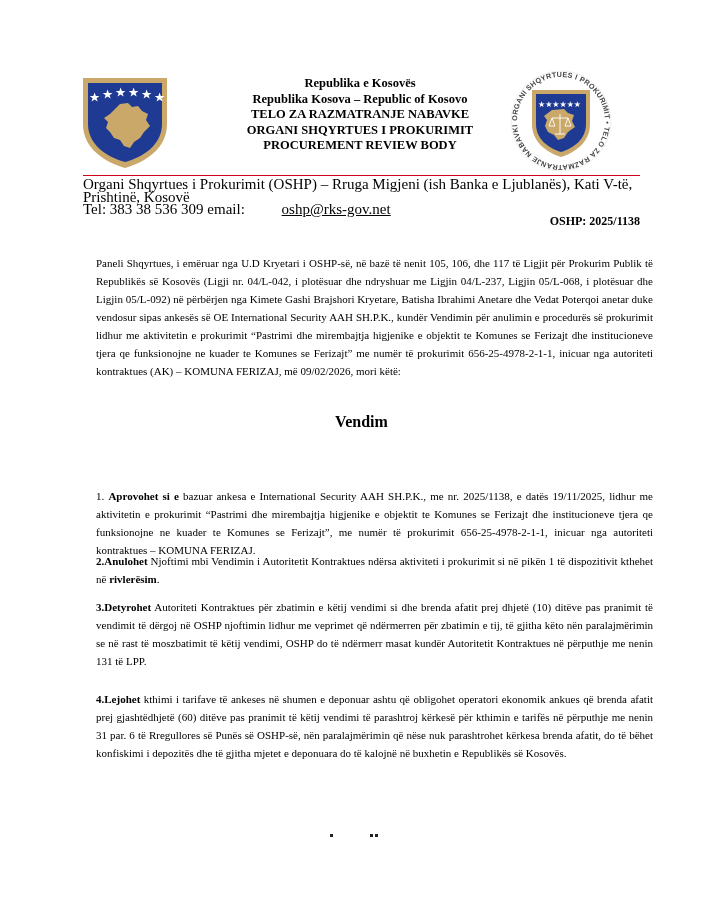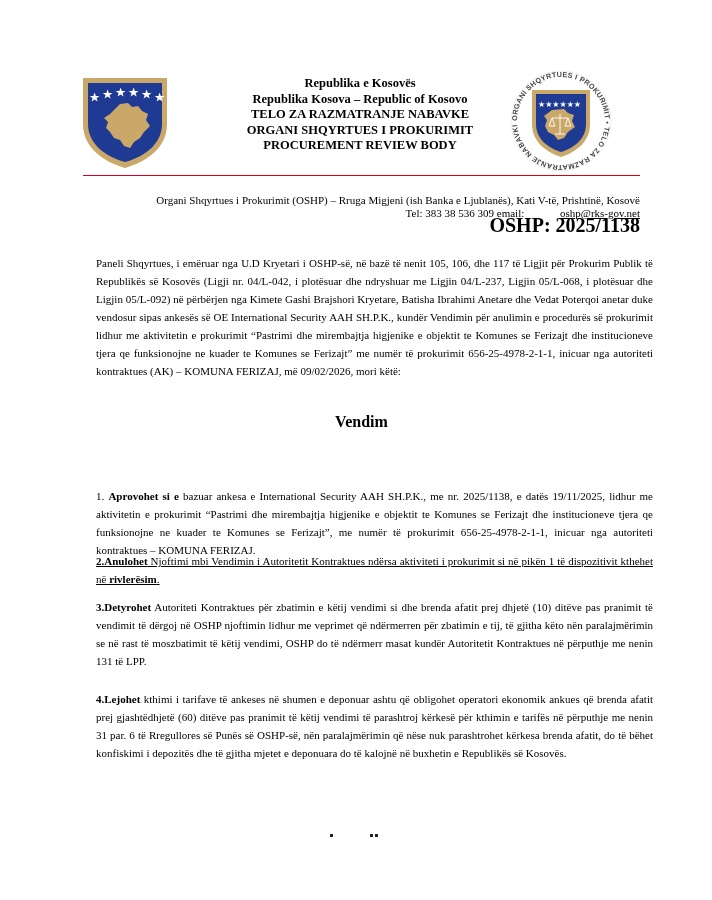--- a/index.html
+++ b/index.html
@@ -56,37 +56,37 @@
     position: absolute;
     left: 83px;
     top: 175px;
     width: 557px;
     height: 0;
     border-top: 1.3px solid #d0021b;
   }
   .contact {
     position: absolute;
     left: 83px;
-    top: 194px;
-    width: 557px;
-    text-align: right;
-    font-size: 11px;
+    top: 178px;
+    width: 557px;
+    text-align: left;
+    font-size: 15px;
     line-height: 12.5px;
   }
   .contact a {
     color: #000;
     text-decoration: underline;
     margin-left: 33px;
   }
   .ref-number {
     position: absolute;
     right: 72px;
     top: 214px;
     font-weight: bold;
-    font-size: 20px;
+    font-size: 12px;
   }
   .body-text {
     position: absolute;
     left: 96px;
     width: 557px;
     font-size: 11px;
     line-height: 18px;
     text-align: justify;
   }
   .intro { top: 254px; }
@@ -181,21 +181,21 @@
   </div>
 
   <div class="ref-number">OSHP: 2025/1138</div>
 
   <p class="body-text intro" style="margin:0;">Paneli Shqyrtues, i emëruar nga U.D Kryetari i OSHP-së, në bazë të nenit 105, 106, dhe 117 të Ligjit për Prokurim Publik të Republikës së Kosovës (Ligji nr. 04/L-042, i plotësuar dhe ndryshuar me Ligjin 04/L-237, Ligjin 05/L-068, i plotësuar dhe Ligjin 05/L-092) në përbërjen nga Kimete Gashi Brajshori Kryetare, Batisha Ibrahimi Anetare dhe Vedat Poterqoi anetar duke vendosur sipas ankesës së OE International Security AAH SH.P.K., kundër Vendimin për anulimin e procedurës së prokurimit lidhur me aktivitetin e prokurimit “Pastrimi dhe mirembajtja higjenike e objektit te Komunes se Ferizajt dhe institucioneve tjera qe funksionojne ne kuader te Komunes se Ferizajt” me numër të prokurimit 656-25-4978-2-1-1, inicuar nga autoriteti kontraktues (AK) – KOMUNA FERIZAJ, më 09/02/2026, mori këtë:</p>
 
   <div class="decision-title">Vendim</div>
 
   <p class="body-text item1" style="margin:0;"><span>1. </span><b>Aprovohet si e</b><span> bazuar ankesa e International Security AAH SH.P.K., me nr. 2025/1138, e datës 19/11/2025, lidhur me aktivitetin e prokurimit “Pastrimi dhe mirembajtja higjenike e objektit te Komunes se Ferizajt dhe institucioneve tjera qe funksionojne ne kuader te Komunes se Ferizajt”, me numër të prokurimit 656-25-4978-2-1-1, inicuar nga autoriteti kontraktues – KOMUNA FERIZAJ.</span></p>
 
-  <p class="body-text item2" style="margin:0;text-decoration:underline;"><b>2.Anulohet</b><span> Njoftimi mbi Vendimin i Autoritetit Kontraktues ndërsa aktiviteti i prokurimit si në pikën 1 të dispozitivit kthehet në </span><b>rivlerësim</b><span>.</span></p>
+  <p class="body-text item2" style="margin:0;"><b>2.Anulohet</b><span> Njoftimi mbi Vendimin i Autoritetit Kontraktues ndërsa aktiviteti i prokurimit si në pikën 1 të dispozitivit kthehet në </span><b>rivlerësim</b><span>.</span></p>
 
   <p class="body-text item3" style="margin:0;"><b>3.Detyrohet</b><span> Autoriteti Kontraktues për zbatimin e këtij vendimi si dhe brenda afatit prej dhjetë (10) ditëve pas pranimit të vendimit të dërgoj në OSHP njoftimin lidhur me veprimet që ndërmerren për zbatimin e tij, të gjitha këto nën paralajmërimin se në rast të moszbatimit të këtij vendimi, OSHP do të ndërmerr masat kundër Autoritetit Kontraktues në përputhje me nenin 131 të LPP.</span></p>
 
   <p class="body-text item4" style="margin:0;"><b>4.Lejohet</b><span> kthimi i tarifave të ankeses në shumen e deponuar ashtu që obligohet operatori ekonomik ankues që brenda afatit prej gjashtëdhjetë (60) ditëve pas pranimit të këtij vendimi të parashtroj kërkesë për kthimin e tarifës në përputhje me nenin 31 par. 6 të Rregullores së Punës së OSHP-së, nën paralajmërimin që nëse nuk parashtrohet kërkesa brenda afatit, do të bëhet konfiskimi i depozitës dhe të gjitha mjetet e deponuara do të kalojnë në buxhetin e Republikës së Kosovës.</span></p>
 
   <div class="cut-line">
     <span style="left:0;"></span>
     <span style="left:40px;"></span>
     <span style="left:45px;"></span>
   </div>

